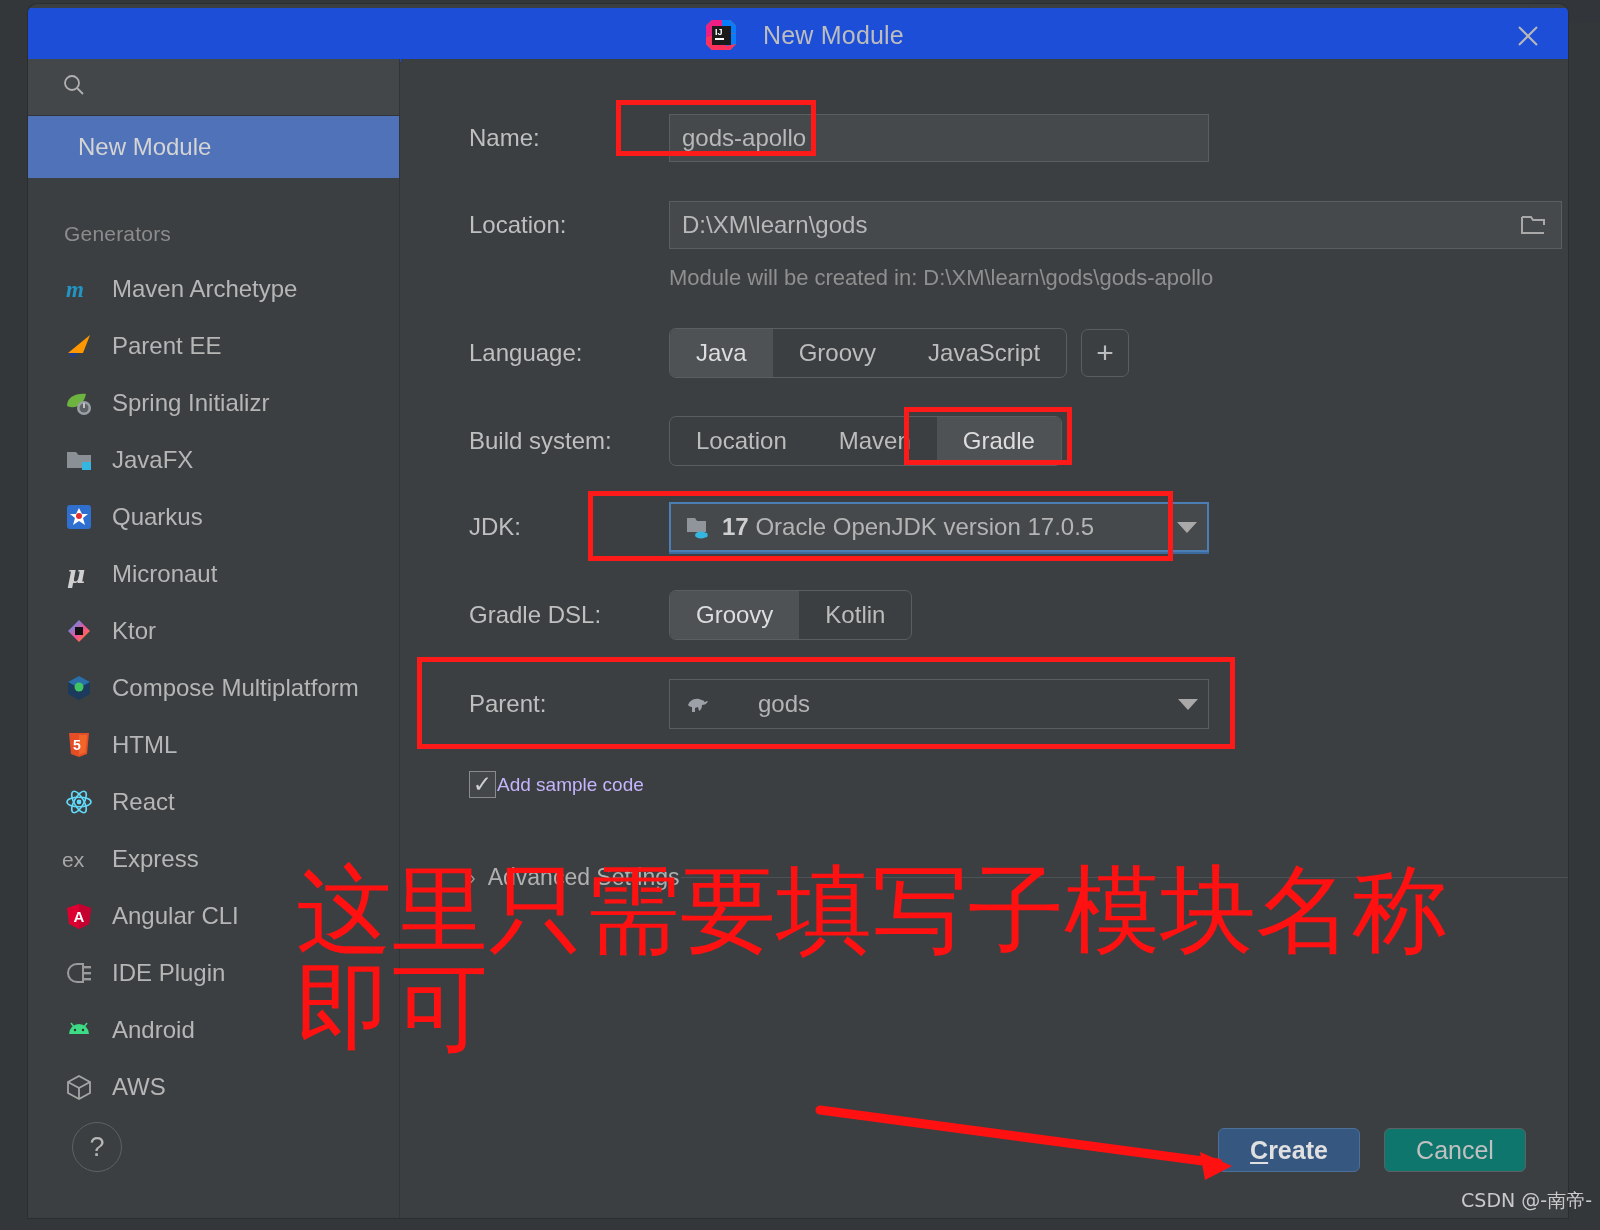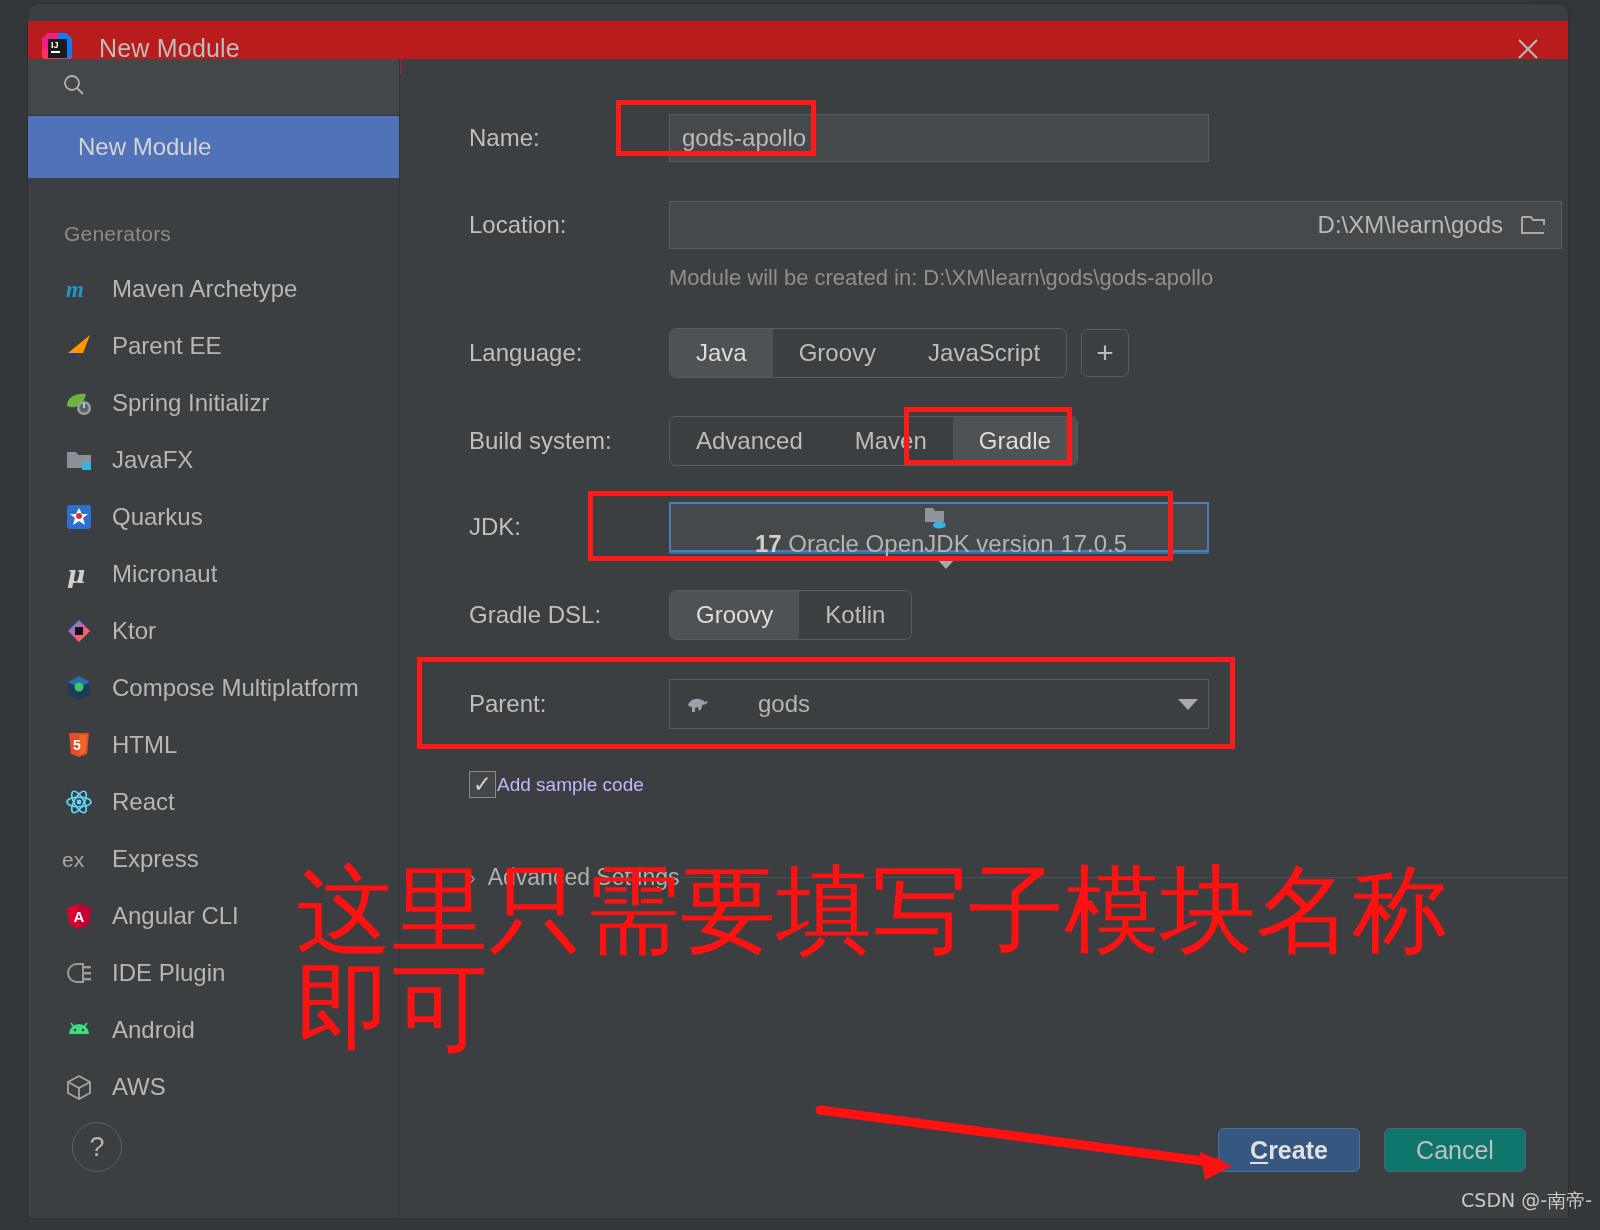--- a/index.html
+++ b/index.html
@@ -24,23 +24,23 @@
 
   
   .dialog {
     position:absolute; left:28px; top:4px; width:1540px; height:1214px;
     background:#3c3f41;
     border-radius:9px 9px 0 0;
     box-shadow: 0 0 0 1px #2b2e30;
     overflow:hidden;
   }
   .titlebar {
-    position:absolute; left:0; top:17px; width:100%; height:55px;
-    background:#b91c1c; border-bottom:1px solid #323537;
-    display:flex; align-items:center;
+    position:absolute; left:0; top:4px; width:100%; height:55px;
+    background:#1d4ed8; border-bottom:1px solid #323537;
+    display:flex; align-items:center;justify-content:center;
   }
   .ij-logo { width:34px; height:34px; margin-left:12px; flex:0 0 auto; }
   .title-text {
     margin-left:25px; color:#bdbdbd; font-size:25px; letter-spacing:.2px;
   }
   .close-btn {
     position:absolute; right:22px; top:10px; width:36px; height:36px;
     display:flex; align-items:center; justify-content:center; cursor:pointer;
   }
   .close-btn svg { display:block; }
@@ -391,21 +391,21 @@
     <div class="main">
 
       <div class="row" style="position:absolute; left:68px; top:55px; width:1160px;">
         <span class="flabel">Name:</span>
         <input class="text-input" style="width: 540px;" type="text" value="gods-apollo">
       </div>
 
       <div class="row" style="position:absolute; left:68px; top:142px; width:1160px;">
         <span class="flabel">Location:</span>
         <div style="position:relative; width:893px;">
-          <input class="text-input" style="width: 893px; padding-right: 58px; text-align: right;" type="text" value="D:\XM\learn\gods">
+          <input class="text-input" style="width: 893px; padding-right: 58px;" type="text" value="D:\XM\learn\gods">
           <span style="position:absolute; right:14px; top:12px;">
             <svg width="28" height="24" viewBox="0 0 28 24">
               <path d="M2 4 h9 l2 3 h12" fill="none" stroke="#a9a9a9" stroke-width="2"></path>
               <path d="M2 4 v16 h22" fill="none" stroke="#a9a9a9" stroke-width="2"></path>
               <line x1="24" y1="7" x2="24" y2="12" stroke="#a9a9a9" stroke-width="2"></line>
             </svg>
           </span>
         </div>
       </div>
 
@@ -417,29 +417,29 @@
           <div class="sel">Java</div>
           <div>Groovy</div>
           <div>JavaScript</div>
         </div>
         <div class="plus-btn">+</div>
       </div>
 
       <div class="row" style="position:absolute; left:68px; top:357px;">
         <span class="flabel">Build system:</span>
         <div class="seg">
-          <div>Advanced</div>
+          <div>Location</div>
           <div>Maven</div>
           <div class="sel">Gradle</div>
         </div>
       </div>
 
       <div class="row" style="position:absolute; left:68px; top:443px;">
         <span class="flabel">JDK:</span>
-        <div class="combo focused" style="width:540px;flex-direction:column;">
+        <div class="combo focused" style="width:540px;">
           <span style="margin-right:9px; display:flex;">
             <svg width="28" height="26" viewBox="0 0 28 26">
               <path d="M2 4 h8 l2 3 h9 v11 H2 Z" fill="#8f959a"></path>
               <ellipse cx="16" cy="21" rx="6" ry="3.6" fill="#35b6e0"></ellipse>
               <path d="M21 19 a2.6 2.6 0 0 1 0 4" fill="none" stroke="#35b6e0" stroke-width="1.6"></path>
             </svg>
           </span>
           <span class="ctext"><b>17</b> <span>Oracle OpenJDK version 17.0.5</span></span>
           <span class="arrow-dn"></span>
         </div>

